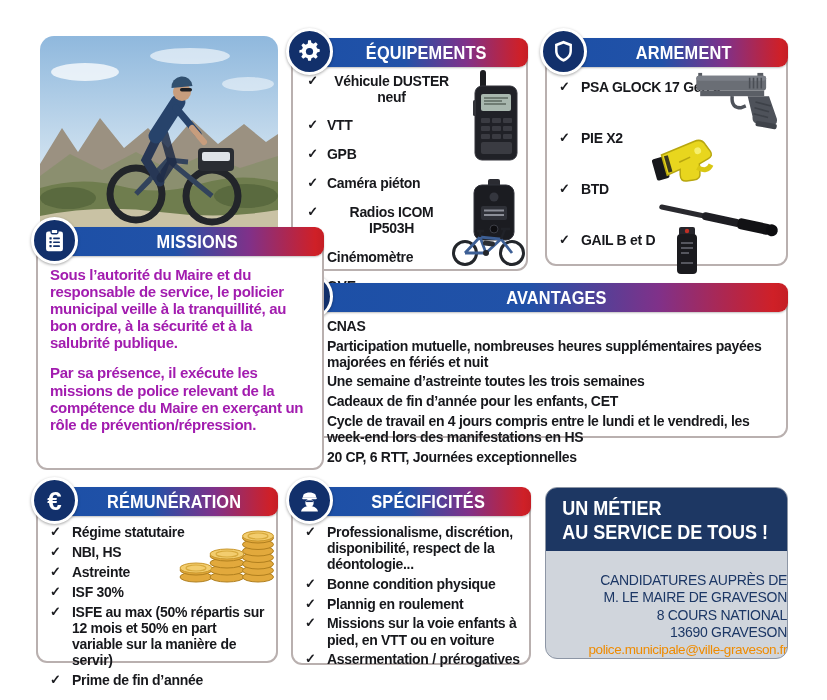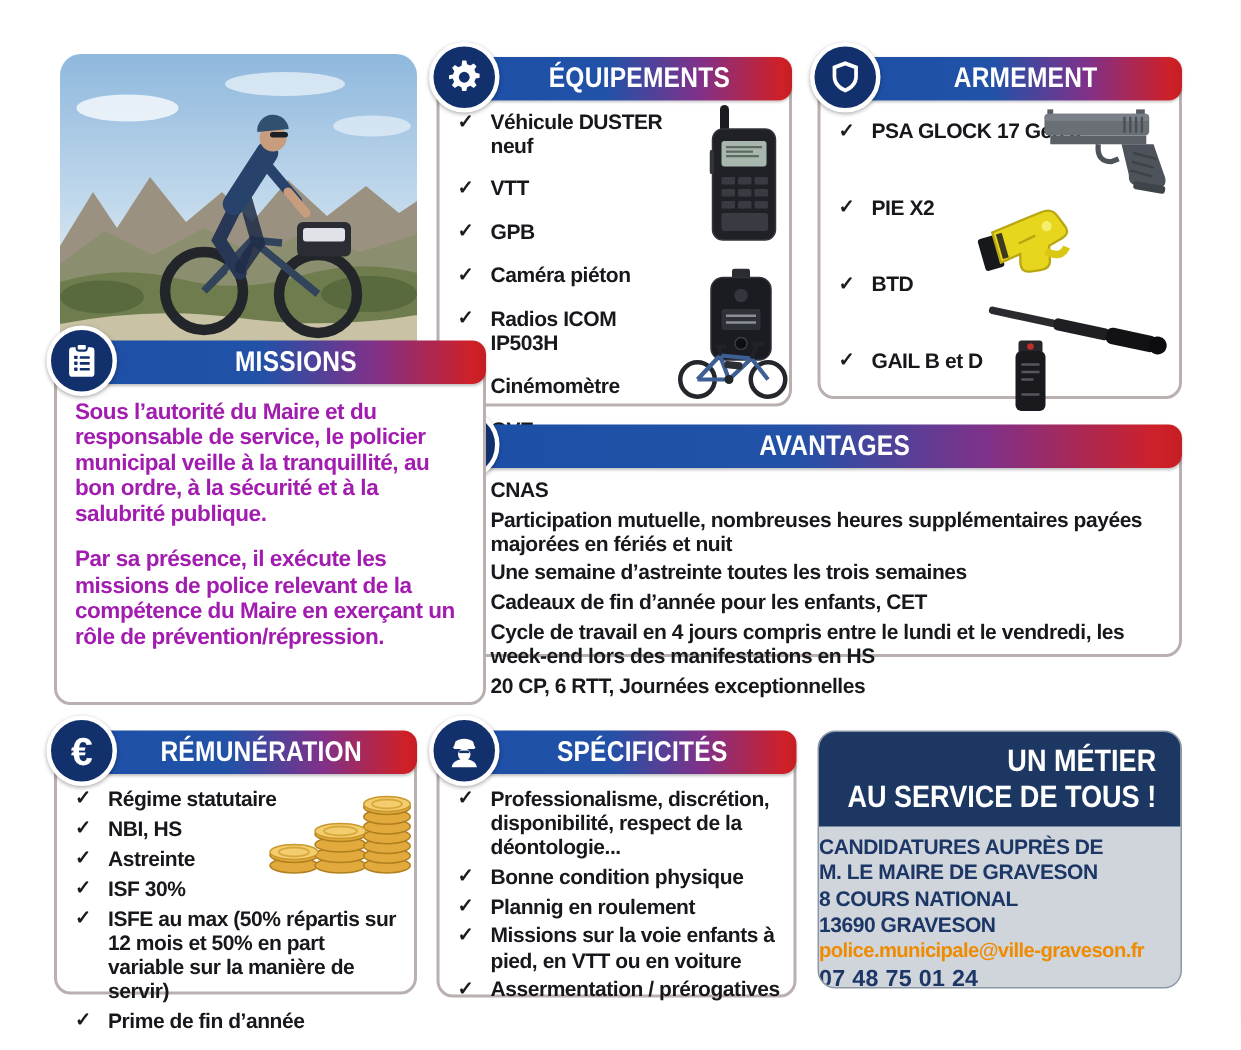--- a/index.html
+++ b/index.html
@@ -37,40 +37,40 @@
   .gap-lg li{margin-bottom:12px;}
   .gap-xl li{margin-bottom:34px;white-space:nowrap;}
   .gap-sm li{margin-bottom:3px;font-size:14.5px;}
   .gap-xs li{margin-bottom:3px;}
 
   .panel-missions{left:36px;top:227px;width:288px;height:243px;z-index:5;}
   .panel-missions .body{padding:24px 10px 6px 12px;}
   .missions-text p{margin:0 0 13px;font-size:15px;font-weight:bold;color:#a21caf;
         line-height:1.14;letter-spacing:-.3px;}
 
-  .panel-equipements{left:291px;top:38px;width:237px;height:233px;}
+  .panel-equipements{left:291px;top:38px;width:237px;height:233px;text-align:center;}
   .panel-equipements ul{padding-right:62px;}
   .panel-armement{left:545px;top:38px;width:243px;height:228px;}
   .panel-armement .body{padding-top:26px;}
   .panel-avantages{left:291px;top:283px;width:497px;height:155px;}
   .panel-remuneration{left:36px;top:487px;width:242px;height:176px;}
   .panel-remuneration .body{padding-top:22px;}
   .panel-specificites{left:291px;top:487px;width:240px;height:178px;}
   .panel-specificites .body{padding-top:22px;}
 
   .art{position:absolute;z-index:3;}
   .art svg{display:block;width:100%;height:100%;}
 
   
   .contact{position:absolute;left:545px;top:487px;width:243px;height:172px;border-radius:12px;
         overflow:hidden;border:1.5px solid #8d96a5;box-sizing:border-box;background:#d0d5dc;}
-  .contact-header{background:#1d3763;color:#fff;text-align:right;padding:8px 2px 7px;
+  .contact-header{background:#1d3763;color:#fff;text-align:left;padding:8px 2px 7px;
         font-weight:bold;font-size:20.5px;line-height:1.18;}
   .contact-header div{transform:scaleX(.88);}
-  .contact-body{text-align:left;padding-top:5px;color:#1c3765;font-weight:bold;}
+  .contact-body{text-align:right;padding-top:21px;color:#1c3765;font-weight:normal;}
   .addr-line{font-size:14px;line-height:1.22;letter-spacing:-.3px;}
   .email{display:block;color:#ef8b00;font-size:13.5px;line-height:1.25;margin-top:1px;
         text-decoration:none;white-space:nowrap;letter-spacing:-.4px;}
   .phone{font-size:15.5px;margin-top:1px;letter-spacing:.2px;}
 </style>
 </head>
 <body>
 
 <div class="page">
 

